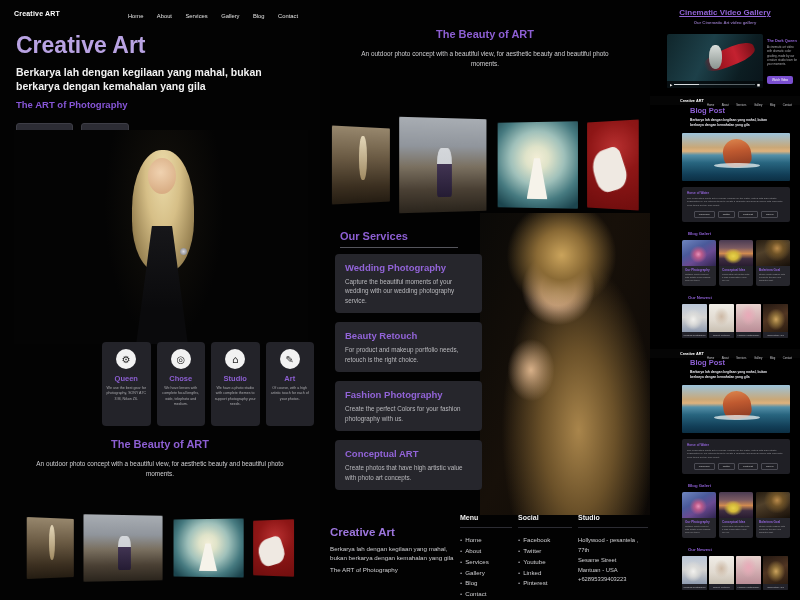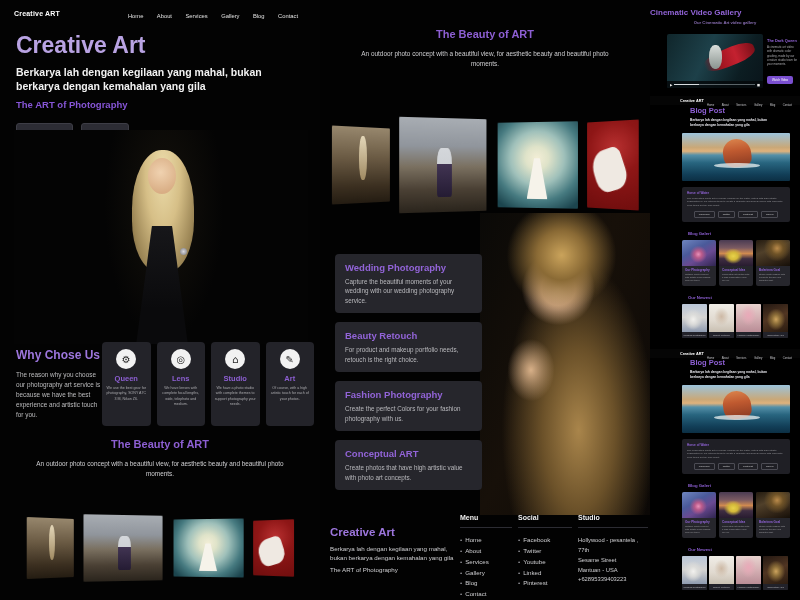--- a/index.html
+++ b/index.html
@@ -111,21 +111,21 @@
   #fcol-social { left:198px; width:54px; }
   #fcol-studio { left:258px; width:70px; }
   .fcol h3 { font-size:7px; font-weight:bold; color:#f0f0f0; padding-bottom:6px; border-bottom:1px solid #2c2c33; }
   .fcol ul { list-style:none; margin-top:7px; }
   .fcol li { font-size:6.2px; color:#cfcfd2; line-height:1.75; cursor:pointer; }
   .fcol li .b { color:#9a9aa0; margin-right:3px; }
   .addr { margin-top:8px; font-size:5.8px; color:#cfcfd2; line-height:1.7; }
 
   
   .video-sec { position:absolute; left:0; top:8px; width:150px; }
-  .video-sec h2 { text-align:left; font-size:8px; font-weight:bold; color:#9264d8; }
+  .video-sec h2 { text-align:center; font-size:8px; font-weight:bold; color:#9264d8;text-decoration:underline; }
   .video-sec .sub { text-align:center; margin-top:3px; font-size:4.2px; font-weight:bold; color:#8a6fb5; }
   .player { position:absolute; left:17px; top:26px; width:96px; height:54px; border-radius:2px; overflow:hidden; cursor:pointer;
     background:linear-gradient(115deg,#10262b 0%, #1d4049 40%, #0c1d22 75%, #09141a 100%); }
   .player::before { content:""; position:absolute; left:38%; top:26%; width:55%; height:34%;
     background:linear-gradient(90deg, rgba(0,0,0,0), #a01520 30%, #c42130 62%, #7a0f18 100%);
     transform:rotate(-22deg); border-radius:40%; }
   .player::after { content:""; position:absolute; left:44%; top:20%; width:13%; height:44%;
     background:linear-gradient(180deg,#d9dedb,#8a938f); border-radius:45%; }
   .pbar { position:absolute; left:0; bottom:0; width:100%; height:7px; background:rgba(5,8,10,.85);
     display:flex; align-items:center; padding:0 3px; gap:2px; z-index:2; }
@@ -220,34 +220,30 @@
     </section>
 
     <div class="hero-photo">
       <div class="hp-glow"></div>
       <div class="hp-hair"></div>
       <div class="hp-face"></div>
       <div class="hp-dress"></div>
       <div class="hp-mic"></div>
     </div>
 
-    <div class="why-text">
-      <h2>Why Chose Us</h2>
-      <p>The reason why you choose our photography art service is because we have the best experience and artistic touch for you.</p>
-    </div>
 
     <div class="features">
       <div class="feature">
         <div class="circ">⚙</div>
         <h3>Queen</h3>
         <p>We use the best gear for photography, SONY A7C 3 M, Nikon Z6.</p>
       </div>
       <div class="feature">
         <div class="circ">◎</div>
-        <h3>Lens</h3>
+        <h3>Chose</h3>
         <p>We have lenses with complete focal lengths, wide, telephoto and medium.</p>
       </div>
       <div class="feature">
         <div class="circ">⌂</div>
         <h3>Studio</h3>
         <p>We have a photo studio with complete themes to support photography your needs.</p>
       </div>
       <div class="feature">
         <div class="circ">✎</div>
         <h3>Art</h3>
@@ -277,20 +273,24 @@
 
     <div class="carousel" id="carousel-mid">
       <div class="cphoto ph-field tilt1" style="width:58px;height:76px"></div>
       <div class="cphoto ph-land tilt2" style="width:88px;height:94px"></div>
       <div class="cphoto ph-bride tilt3" style="width:80px;height:86px"></div>
       <div class="cphoto ph-red tilt4" style="width:52px;height:88px"></div>
     </div>
 
     <div class="portrait"></div>
 
+    <div class="services-h">
+      <h2>Our Services</h2>
+      <div class="rule"></div>
+    </div>
 
     <div class="service-cards">
       <div class="scard">
         <h3>Wedding Photography</h3>
         <p>Capture the beautiful moments of your wedding with our wedding photography service.</p>
       </div>
       <div class="scard">
         <h3>Beauty Retouch</h3>
         <p>For product and makeup portfolio needs, retouch is the right choice.</p>
       </div>

